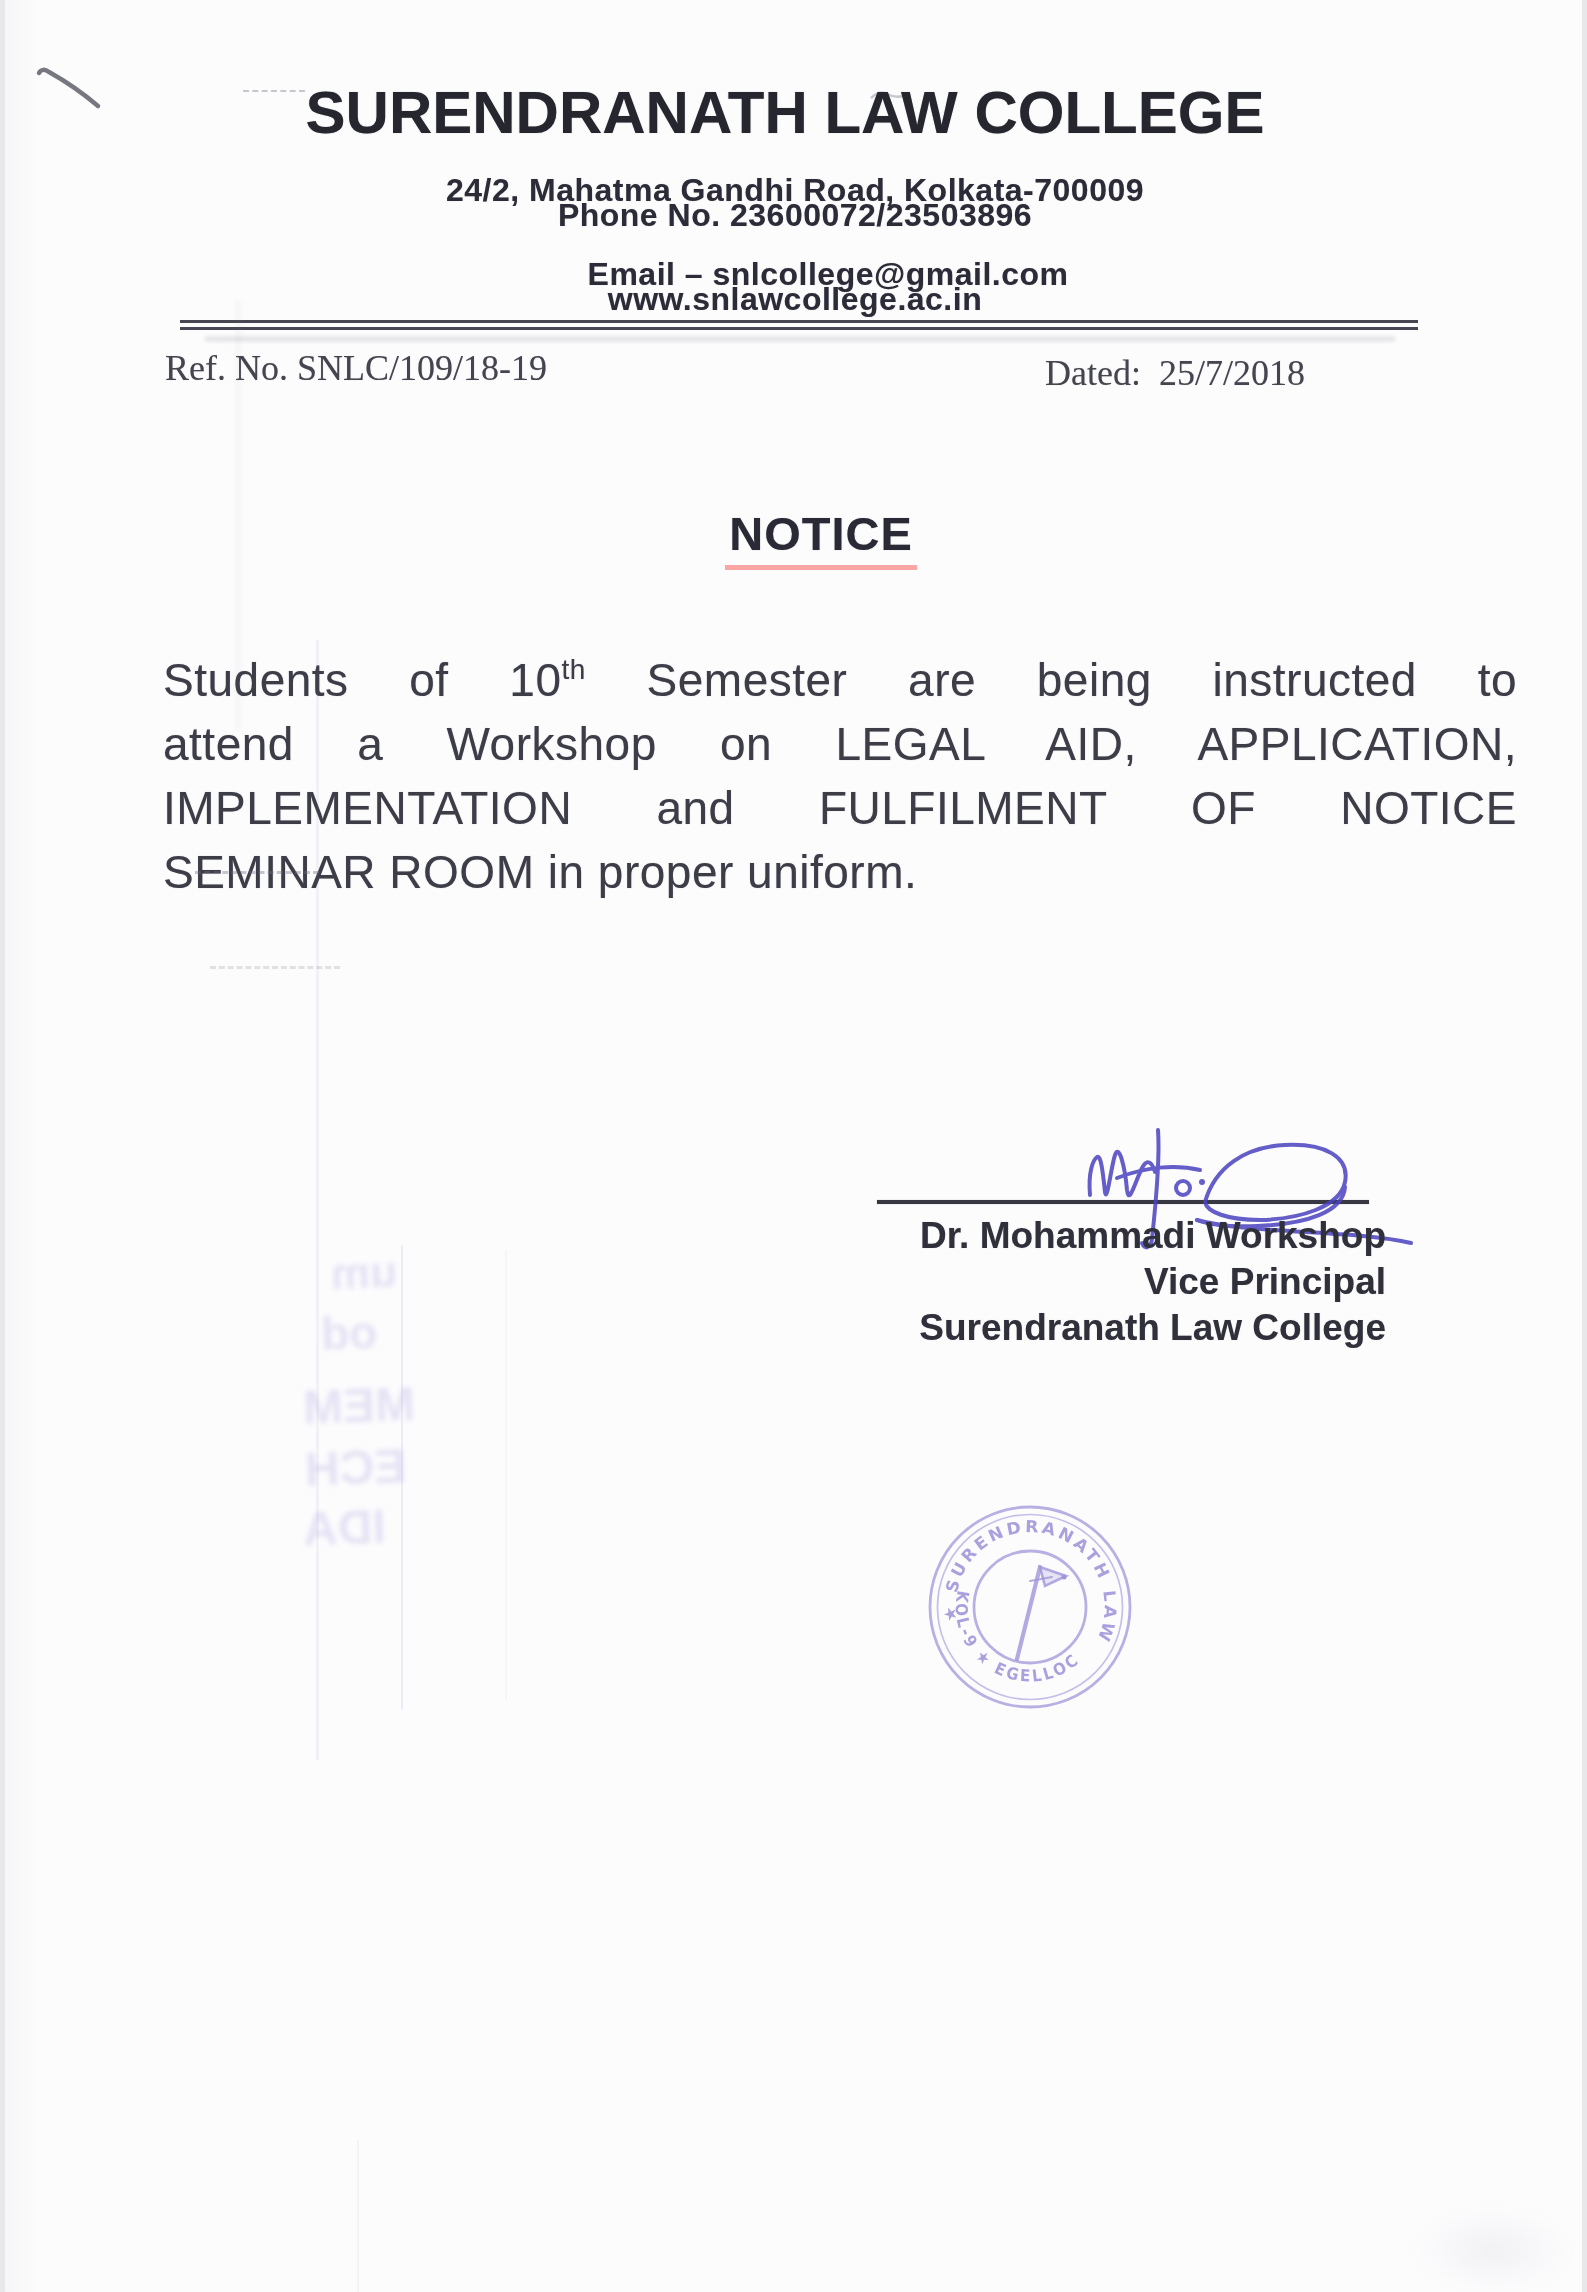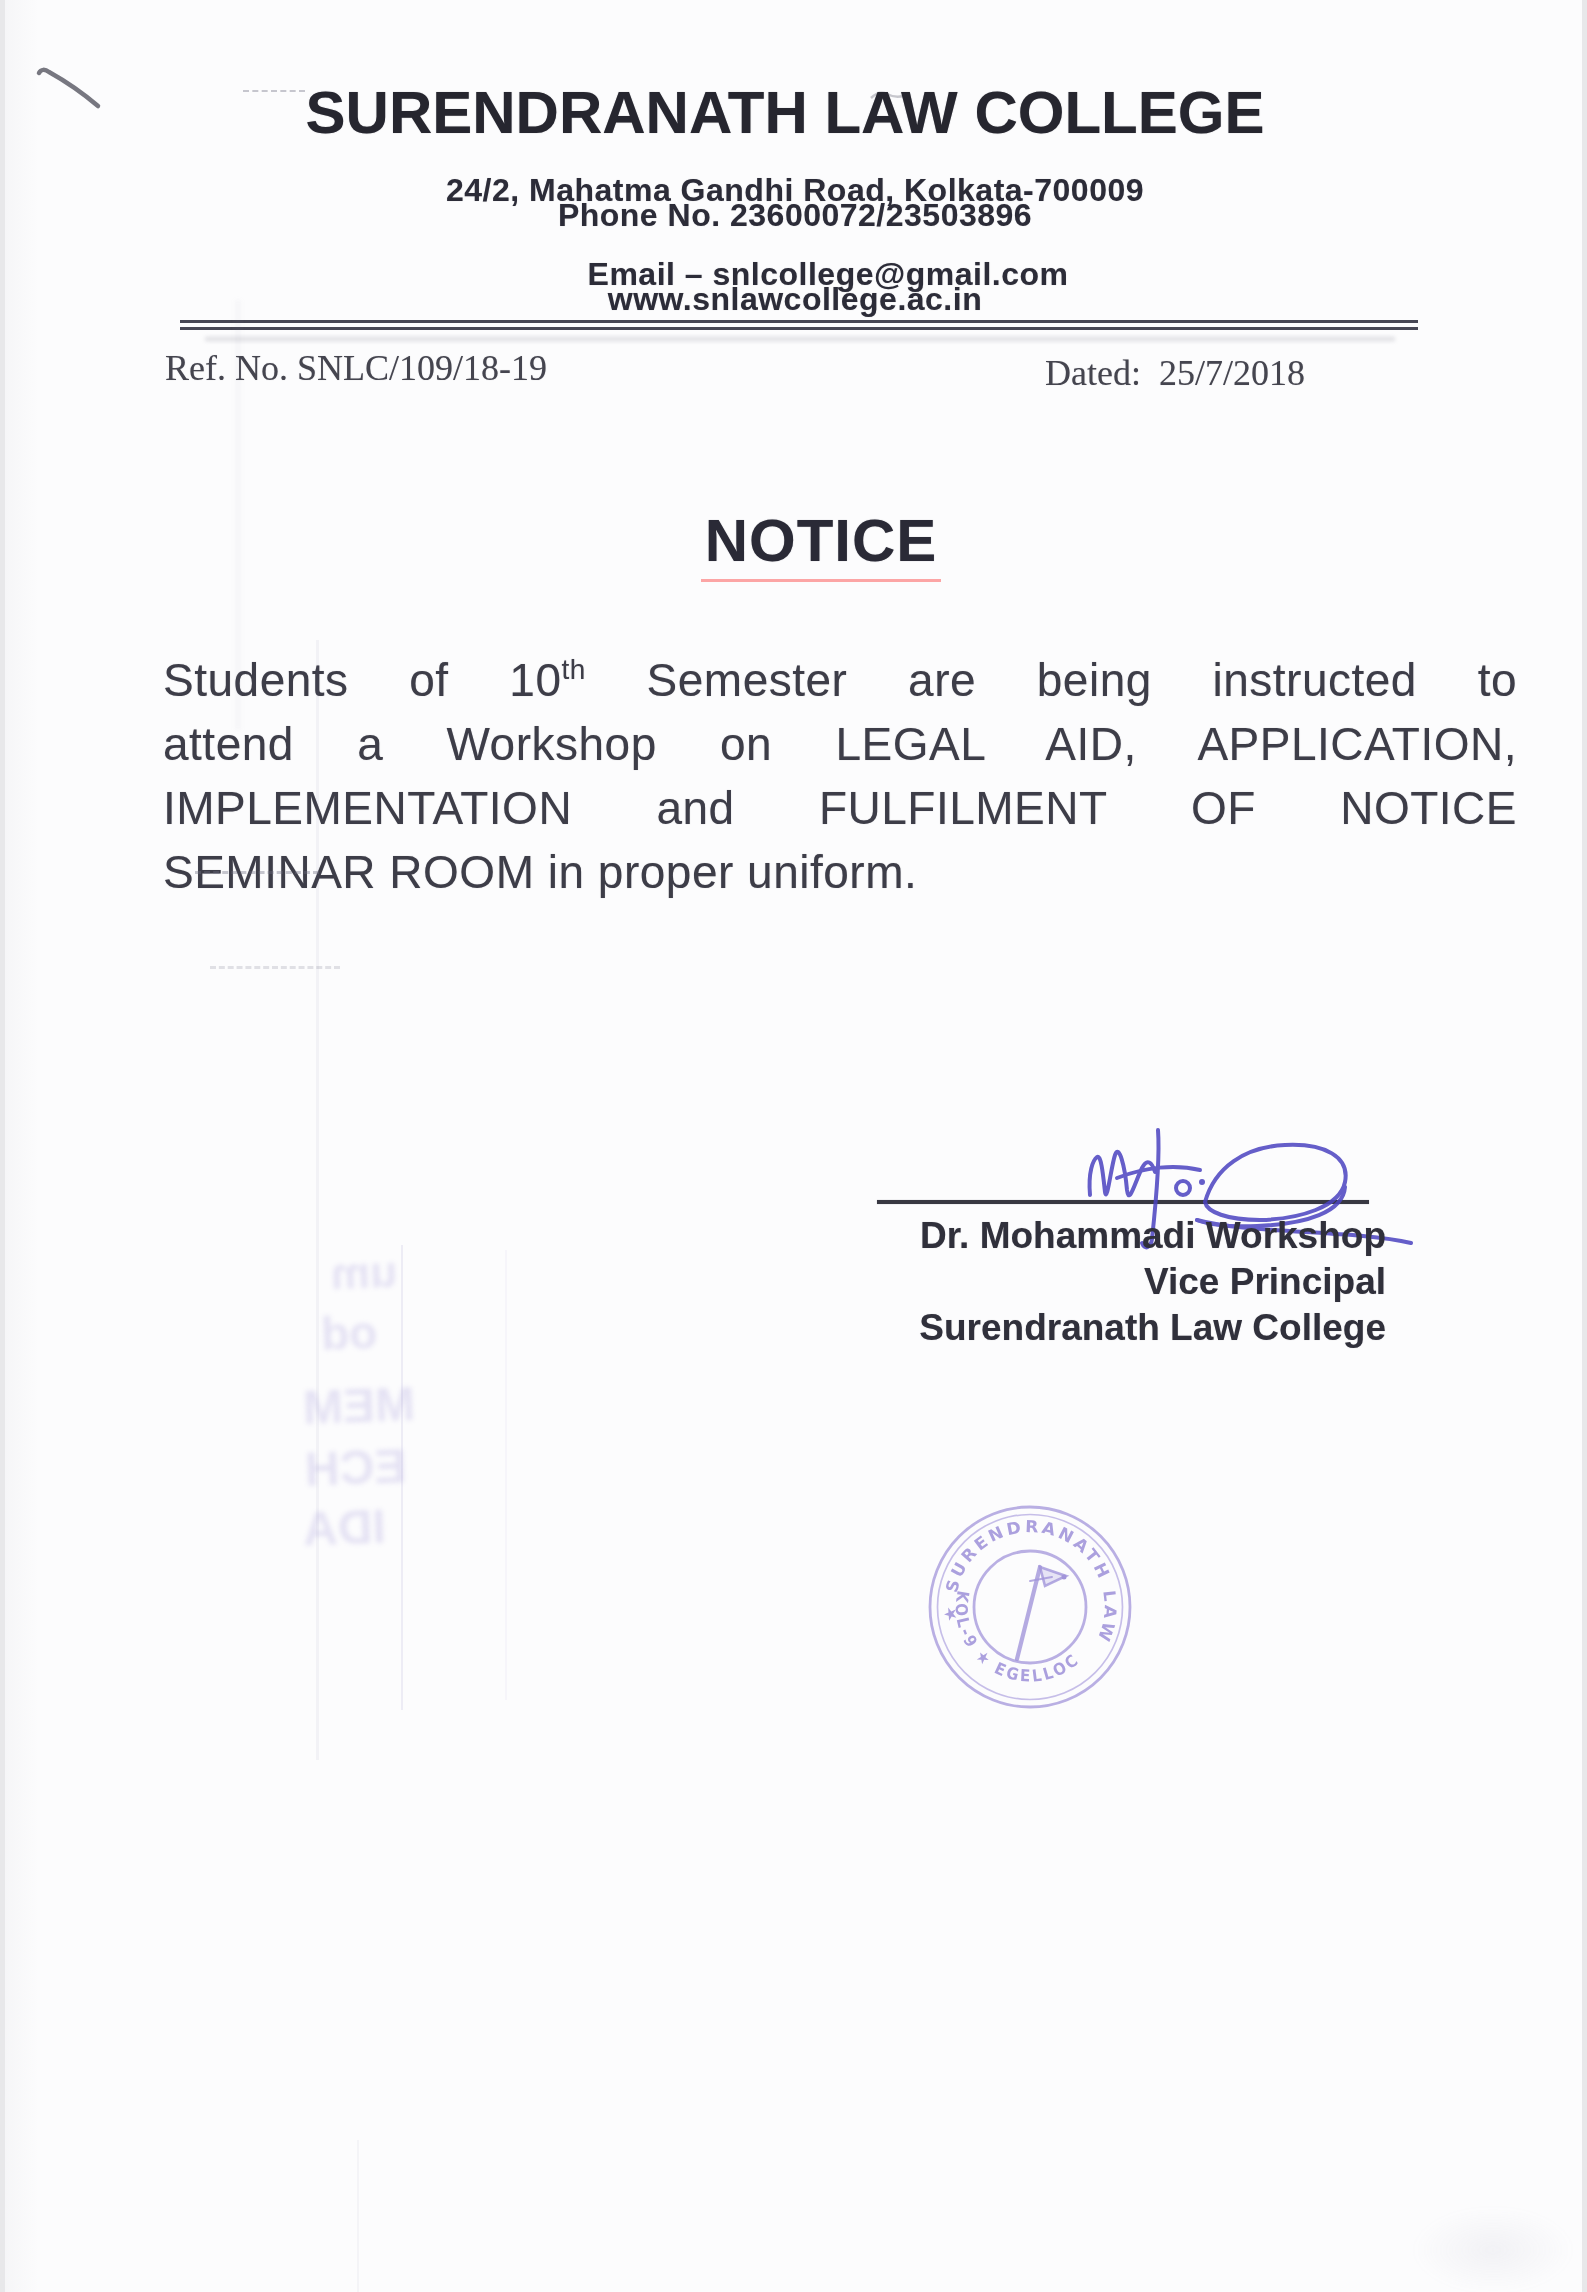--- a/index.html
+++ b/index.html
@@ -49,22 +49,22 @@
     font-size:36px;color:#45454f;white-space:pre;
     text-shadow:0 0 1px rgba(69,69,79,.3);
     text-align:center;
   }
   .ref-no{left:160px;top:347px;}
   .dated{left:1040px;top:352px;}
 
   
   .notice-title{position:absolute;left:0;top:506px;width:1632px;text-align:center;}
   .notice-title span{
-    display:inline-block;font-size:60px;font-weight:bold;color:#2a2a36;
-    border-bottom:3px solid #fca5a5;padding:0 4px 4px;letter-spacing:1px;
+    display:inline-block;font-size:47px;font-weight:bold;color:#2a2a36;
+    border-bottom:5px solid #fca5a5;padding:0 4px 4px;letter-spacing:1px;
     text-shadow:0 0 1px rgba(42,42,54,.4);
   }
 
   
   .notice-body{
     position:absolute;left:158px;top:648px;width:1354px;
     font-size:46px;color:#3d3d48;letter-spacing:.5px;
     text-shadow:0 0 1px rgba(61,61,72,.35);
   }
   .bline{display:block;width:100%;height:64px;line-height:64px;white-space:pre;}

